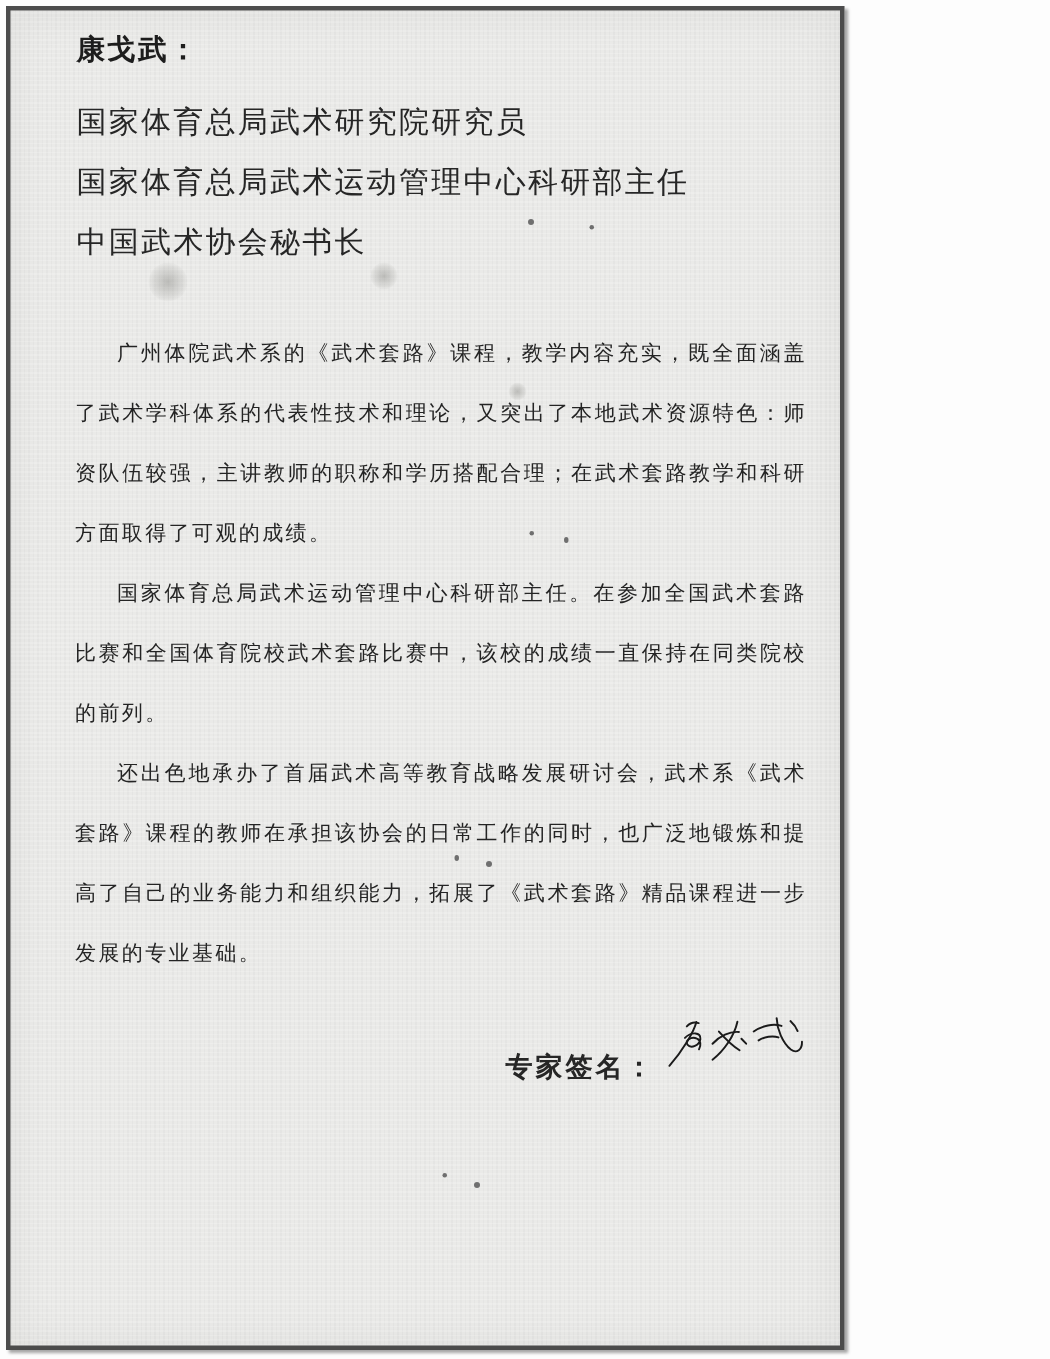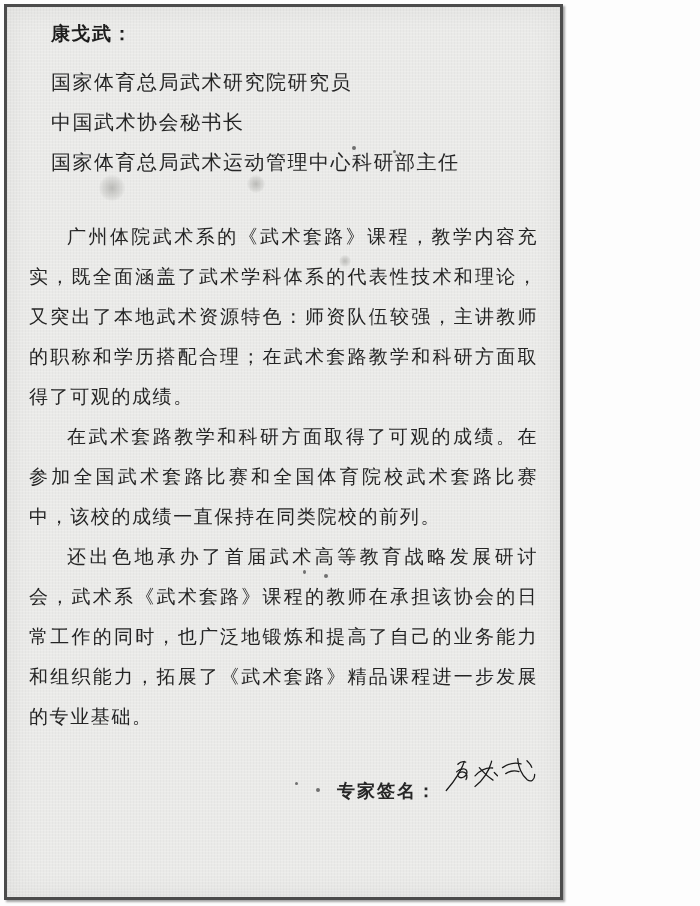--- a/index.html
+++ b/index.html
@@ -43,25 +43,26 @@
   }
   .cred {
     font-size: 20px;
     line-height: 40px;
     letter-spacing: 1.5px;
     color: #262626;
   }
 
   .bodytext {
     margin-top: 35px;
-    font-size: 19px;
+    font-size: 14px;
     line-height: 40px;
     letter-spacing: 1.6px;
     text-align: justify;
     color: #242424;
+    margin-left: 21px;
   }
   .bodytext p {
     margin: 0;
     text-indent: 2em;
   }
 
   .sig-row {
     position: relative;
     margin-top: 10px;
     padding-left: 308px;
@@ -106,27 +107,27 @@
 </style>
 </head>
 <body>
 
 <div class="scan-frame">
   <div class="page">
 
     <div class="header">
       <h1 class="expert-name">康戈武：</h1>
       <div class="cred">国家体育总局武术研究院研究员</div>
+      <div class="cred">国家体育总局武术运动管理中心科研部主任</div>
       <div class="cred">中国武术协会秘书长</div>
-      <div class="cred">国家体育总局武术运动管理中心科研部主任</div>
     </div>
 
     <div class="bodytext">
       <p>广州体院武术系的《武术套路》课程，教学内容充实，既全面涵盖了武术学科体系的代表性技术和理论，又突出了本地武术资源特色：师资队伍较强，主讲教师的职称和学历搭配合理；在武术套路教学和科研方面取得了可观的成绩。</p>
-      <p>在武术套路教学和科研方面取得了可观的成绩。在参加全国武术套路比赛和全国体育院校武术套路比赛中，该校的成绩一直保持在同类院校的前列。</p>
+      <p>国家体育总局武术运动管理中心科研部主任。在参加全国武术套路比赛和全国体育院校武术套路比赛中，该校的成绩一直保持在同类院校的前列。</p>
       <p>还出色地承办了首届武术高等教育战略发展研讨会，武术系《武术套路》课程的教师在承担该协会的日常工作的同时，也广泛地锻炼和提高了自己的业务能力和组织能力，拓展了《武术套路》精品课程进一步发展的专业基础。</p>
     </div>
 
     <div class="sig-row">
       <span class="sig-label">专家签名：</span>
       <svg class="sig-svg" width="250" height="92" viewBox="0 0 250 92" aria-label="handwritten signature">
 
         <path d="M40,20 q9,-9 21,-5"></path>
         <path d="M57,13 C52,30 32,62 7,88"></path>
         <path d="M36,40 c12,-11 29,-9 27,3 c-2,11 -17,17 -23,9 c-5,-7 7,-15 17,-10 c7,3 7,12 3,19"></path>

